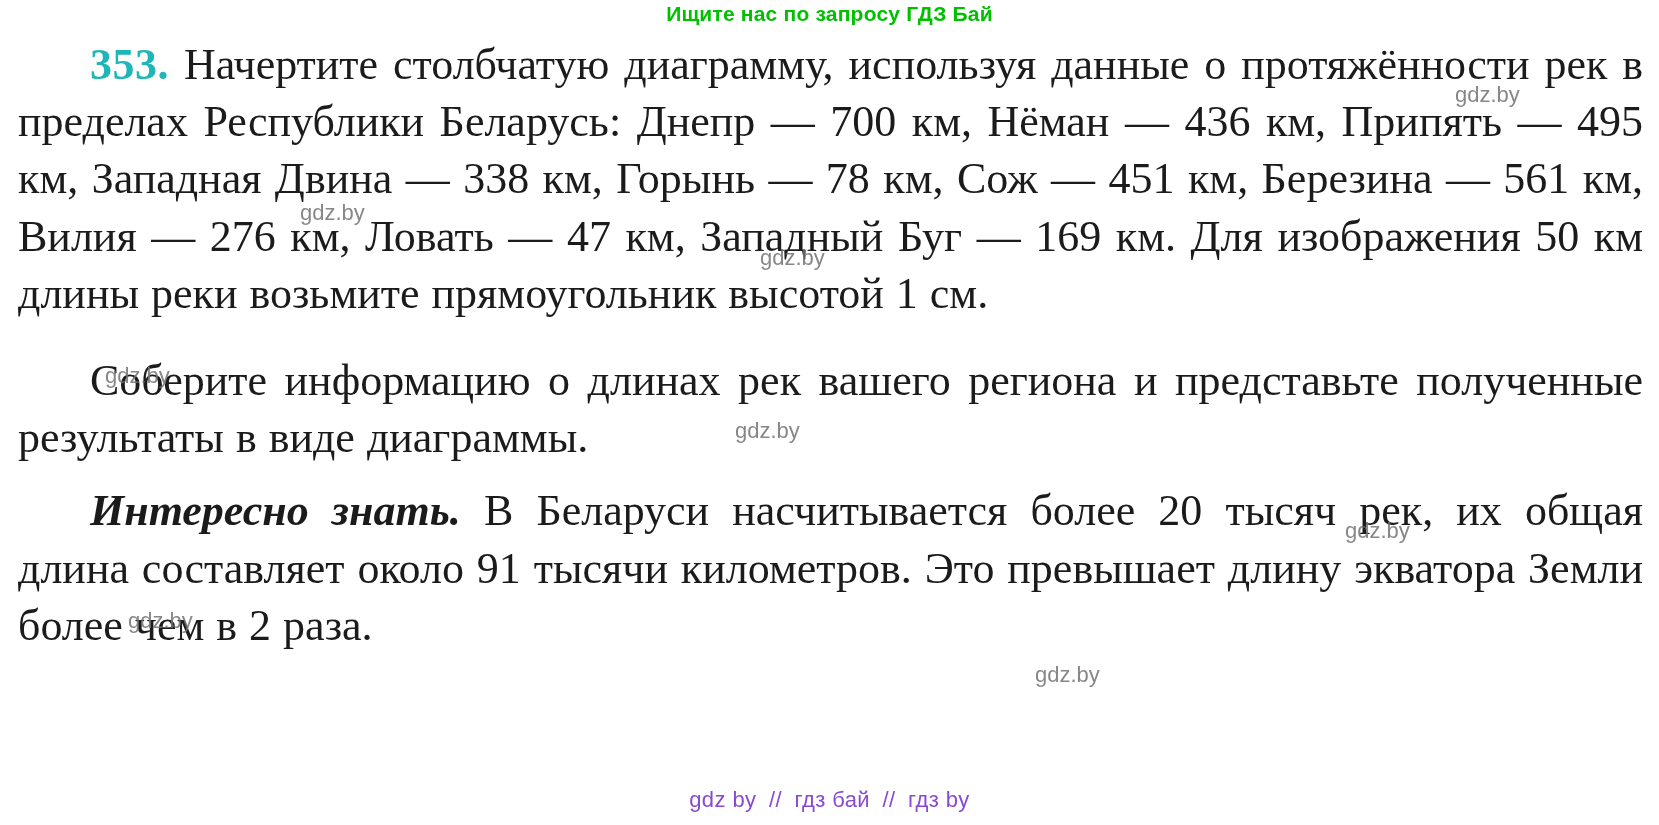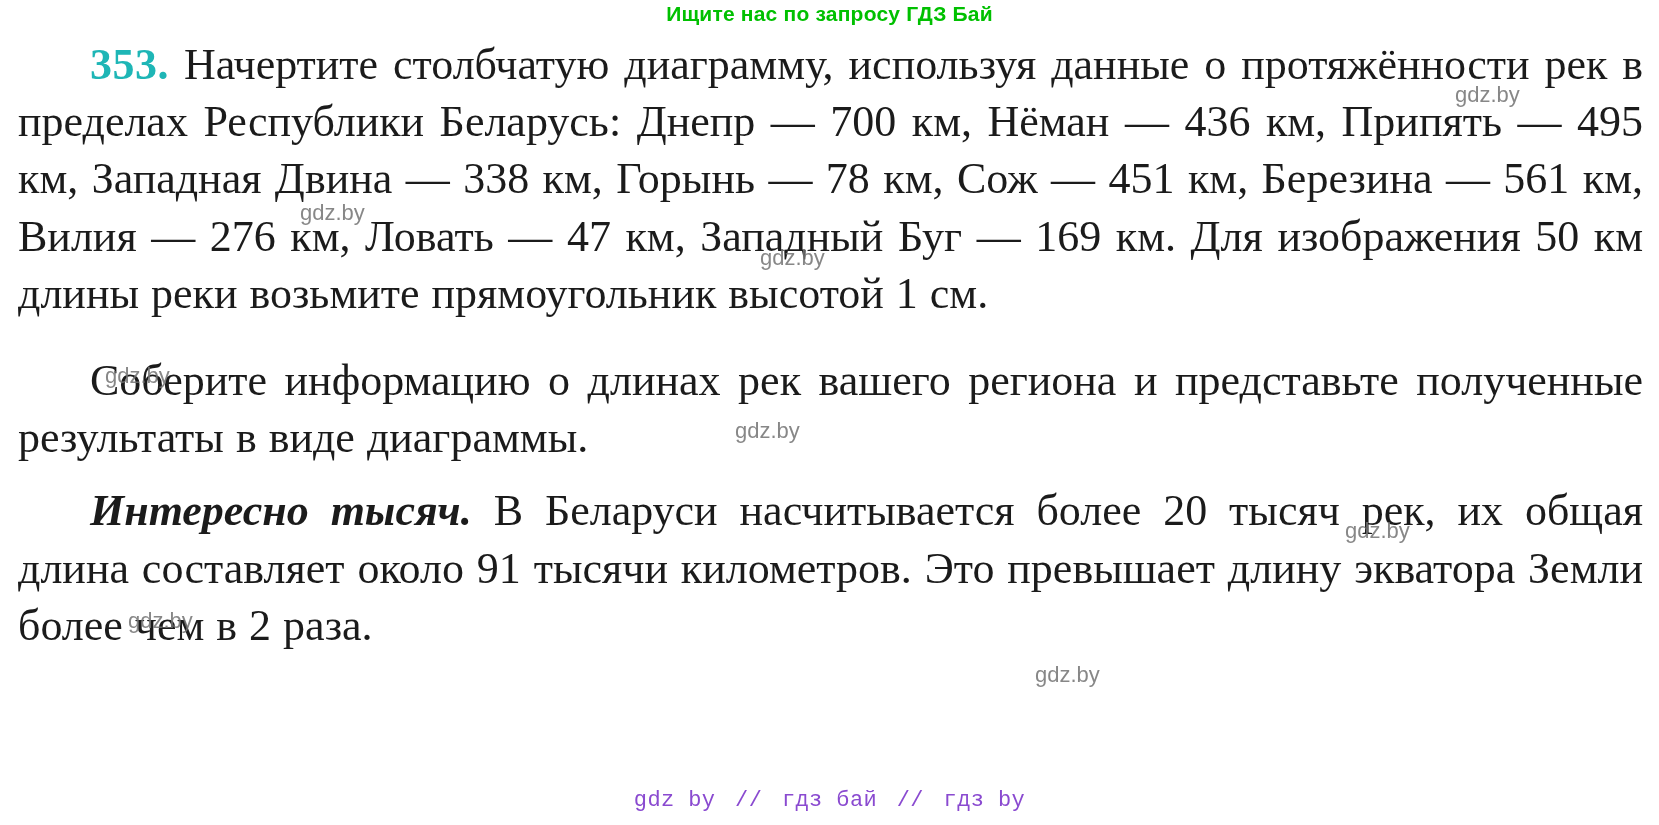--- a/index.html
+++ b/index.html
@@ -80,21 +80,21 @@
     pointer-events: none;
     white-space: nowrap;
   }
 
   .footer {
     position: absolute;
     bottom: 12px;
     left: 0;
     width: 100%;
     text-align: center;
-    font-family: Liberation Mono, monospace;
+    font-family: Liberation Sans, sans-serif;
     font-size: 22px;
     color: #8a4ad0;
     letter-spacing: 0.4px;
   }
   .footer .sep { color: #8a4ad0; padding: 0 6px; }
 </style>
 </head>
 <body>
 
 <div class="top-banner">Ищите нас по запросу ГДЗ Бай</div>
@@ -102,21 +102,21 @@
 <div class="page">
 
   <p class="para first-indent">
     <span class="ex-num">353.</span>
     <span>Начертите столбчатую диаграмму, используя данные о протяжённости рек в пределах Республики Беларусь: Днепр — 700 км, Нёман — 436 км, Припять — 495 км, Западная Двина — 338 км, Горынь — 78 км, Сож — 451 км, Березина — 561 км, Вилия — 276 км, Ловать — 47 км, Западный Буг — 169 км. Для изображения 50 км длины реки возьмите прямоугольник высотой 1 см.</span>
   </p>
 
   <p class="para first-indent p3">Соберите информацию о длинах рек вашего региона и представьте полученные результаты в виде диаграммы.</p>
 
   <p class="para first-indent p4">
-    <span class="it-know">Интересно тысяч.</span>
+    <span class="it-know">Интересно знать.</span>
     <span>В Беларуси насчитывается более 20 тысяч рек, их общая длина составляет около 91 тысячи километров. Это превышает длину экватора Земли более чем в 2 раза.</span>
   </p>
 
 </div>
 
 <div id="wm-layer">
     <div class="wm" style="left: 1455px; top: 82px;">gdz.by</div>
     <div class="wm" style="left: 300px; top: 200px;">gdz.by</div>
     <div class="wm" style="left: 760px; top: 245px;">gdz.by</div>
     <div class="wm" style="left: 105px; top: 363px;">gdz.by</div>

